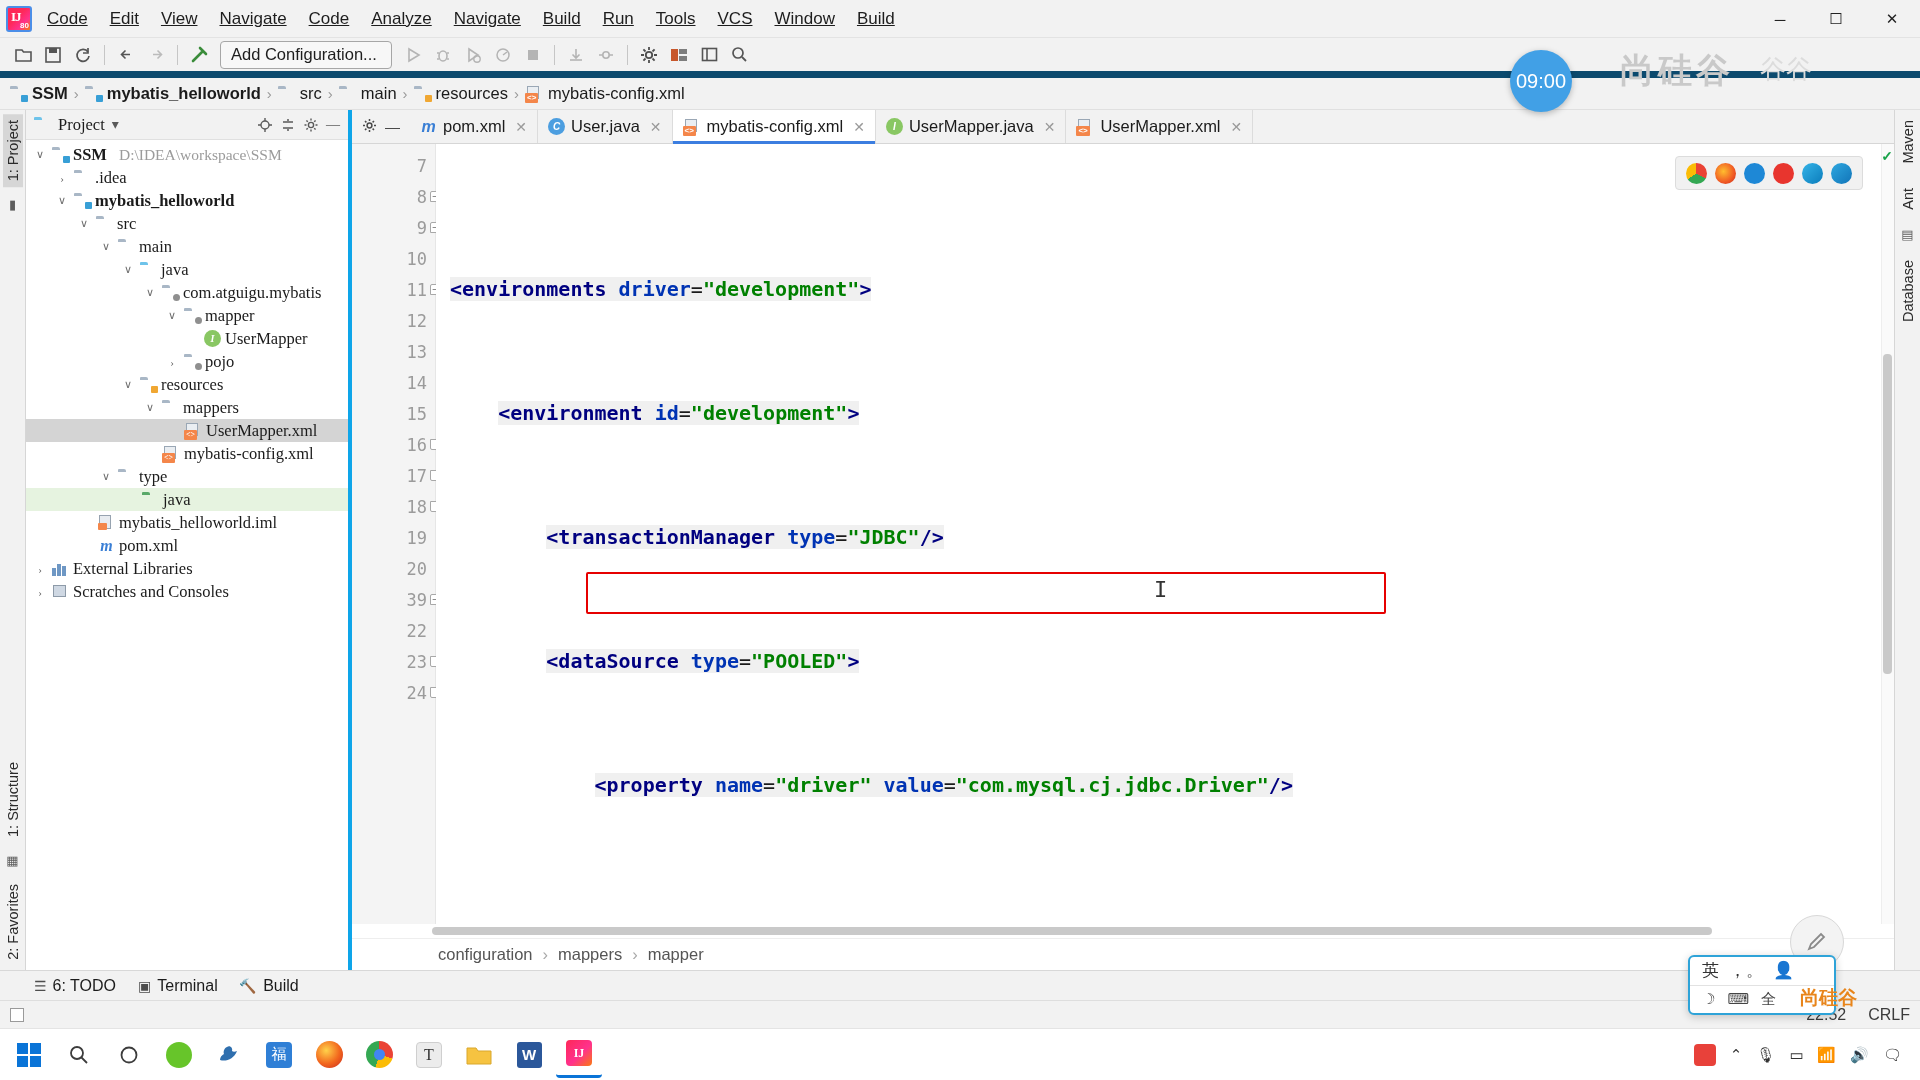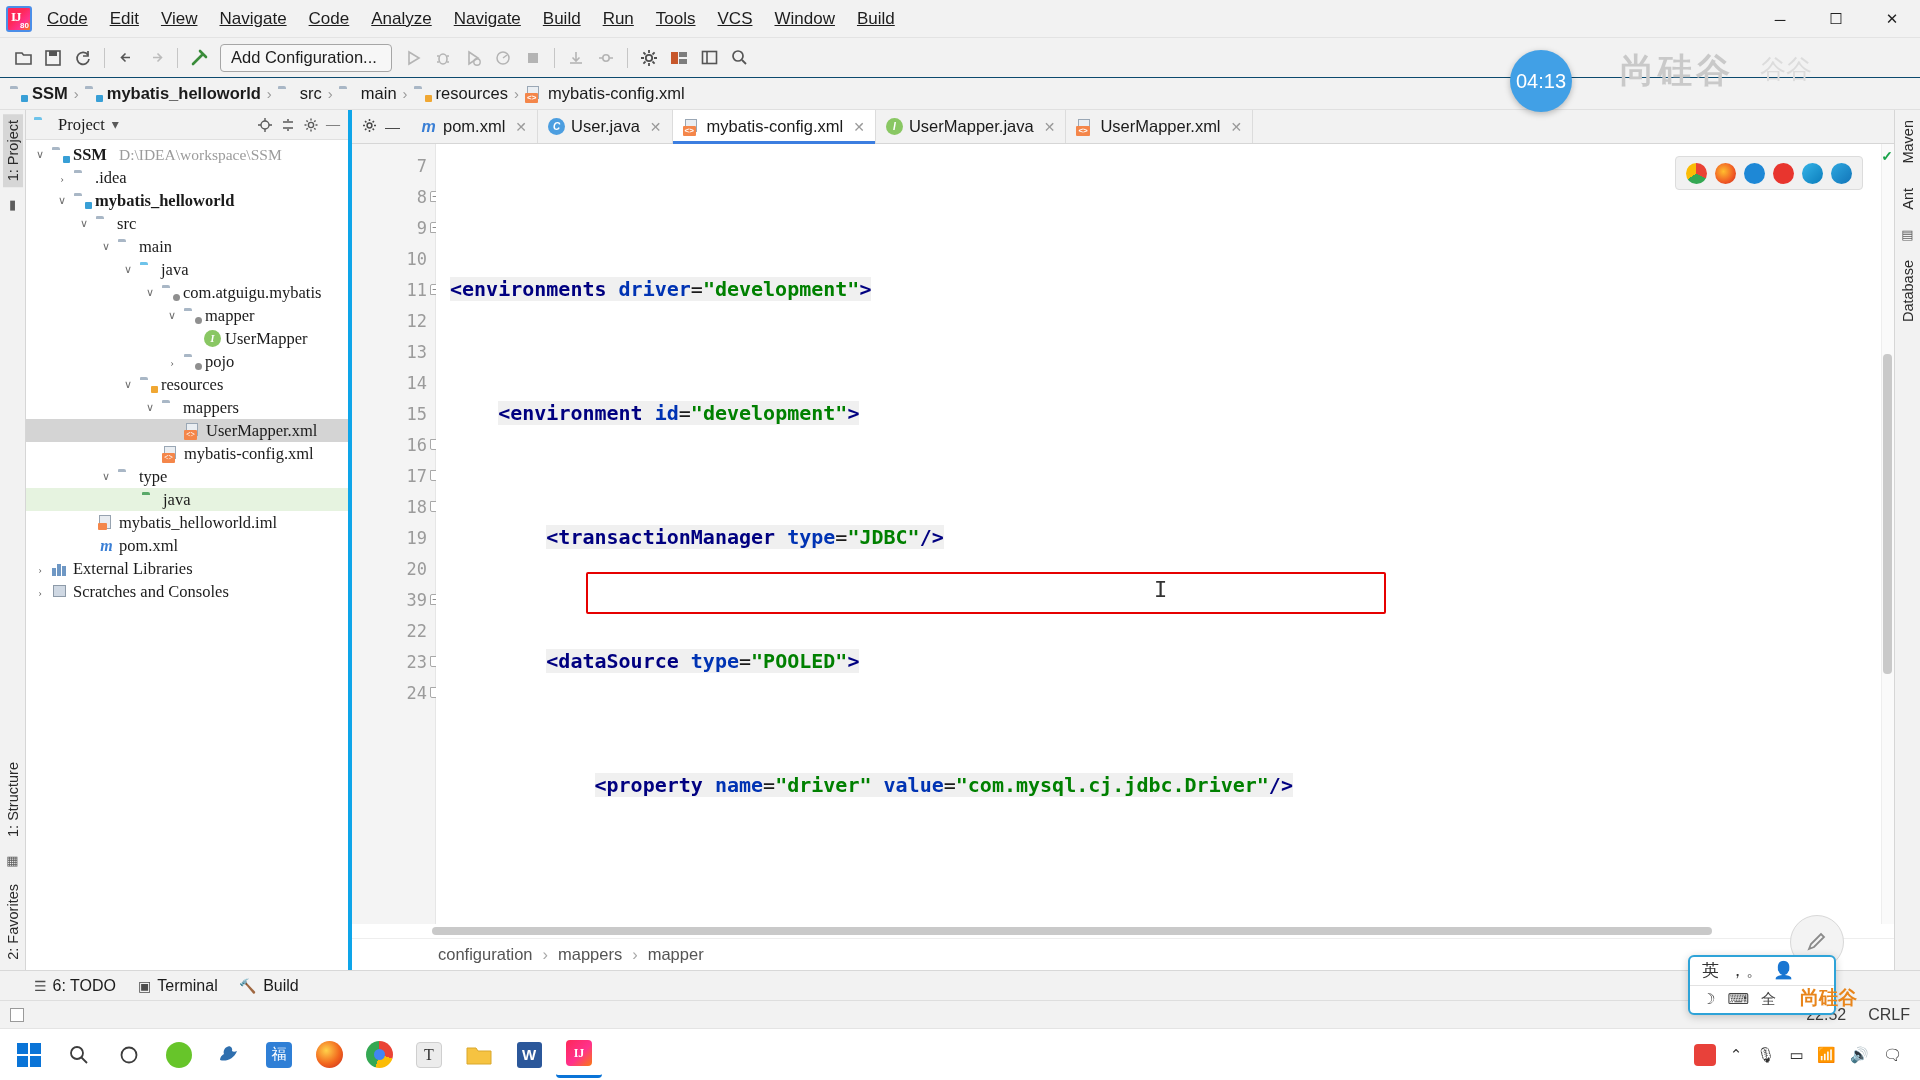--- a/index.html
+++ b/index.html
@@ -41,21 +41,21 @@
   }
   .win-controls { position:absolute; right:0; top:0; height:38px; display:flex; }
   .win-btn {
     width:56px; height:38px; display:flex; align-items:center; justify-content:center;
     font-size:15px; color:#222;
   }
 
   
   .toolbar {
     height:40px; flex:0 0 40px; display:flex; align-items:center; background:#f2f2f2;
-    padding-left:8px; gap:0; border-bottom:1px solid #0c4a6e;
+    padding-left:8px; gap:0; border-bottom:7px solid #0c4a6e;
   }
   .tb-icon {
     width:30px; height:30px; display:flex; align-items:center; justify-content:center;
     color:#4a4a4a; font-size:17px; border-radius:3px;
   }
   .tb-icon svg { display:block; }
   .tb-sep { width:1px; height:20px; background:#c6c6c6; margin:0 6px; }
   .add-config {
     height:28px; min-width:172px; border:1px solid #a6a6a6; border-radius:4px;
     background:#f7f7f7; display:flex; align-items:center; padding:0 10px;
@@ -905,21 +905,21 @@
       <span style="width:22px;height:22px;border-radius:4px;background:#e8413a;display:block;"></span>
       <span>⌃</span>
       <span>🎙</span>
       <span>▭</span>
       <span>📶</span>
       <span>🔊</span>
       <span>🗨</span>
     </div>
   </div>
 
-  <div class="clock-badge">04:13</div>
+  <div class="clock-badge">09:00</div>
   <div class="watermark">尚硅谷</div>
   <div class="watermark2">谷谷</div>
 
   <div class="circ-widget">
     <svg width="26" height="26" viewBox="0 0 26 26">
         <path d="M5 20l2-5 10-10 3 3-10 10z" fill="none" stroke="#8a8a8a" stroke-width="1.8"></path>
       </svg>
   </div>
 
   <div class="ime-bar">

